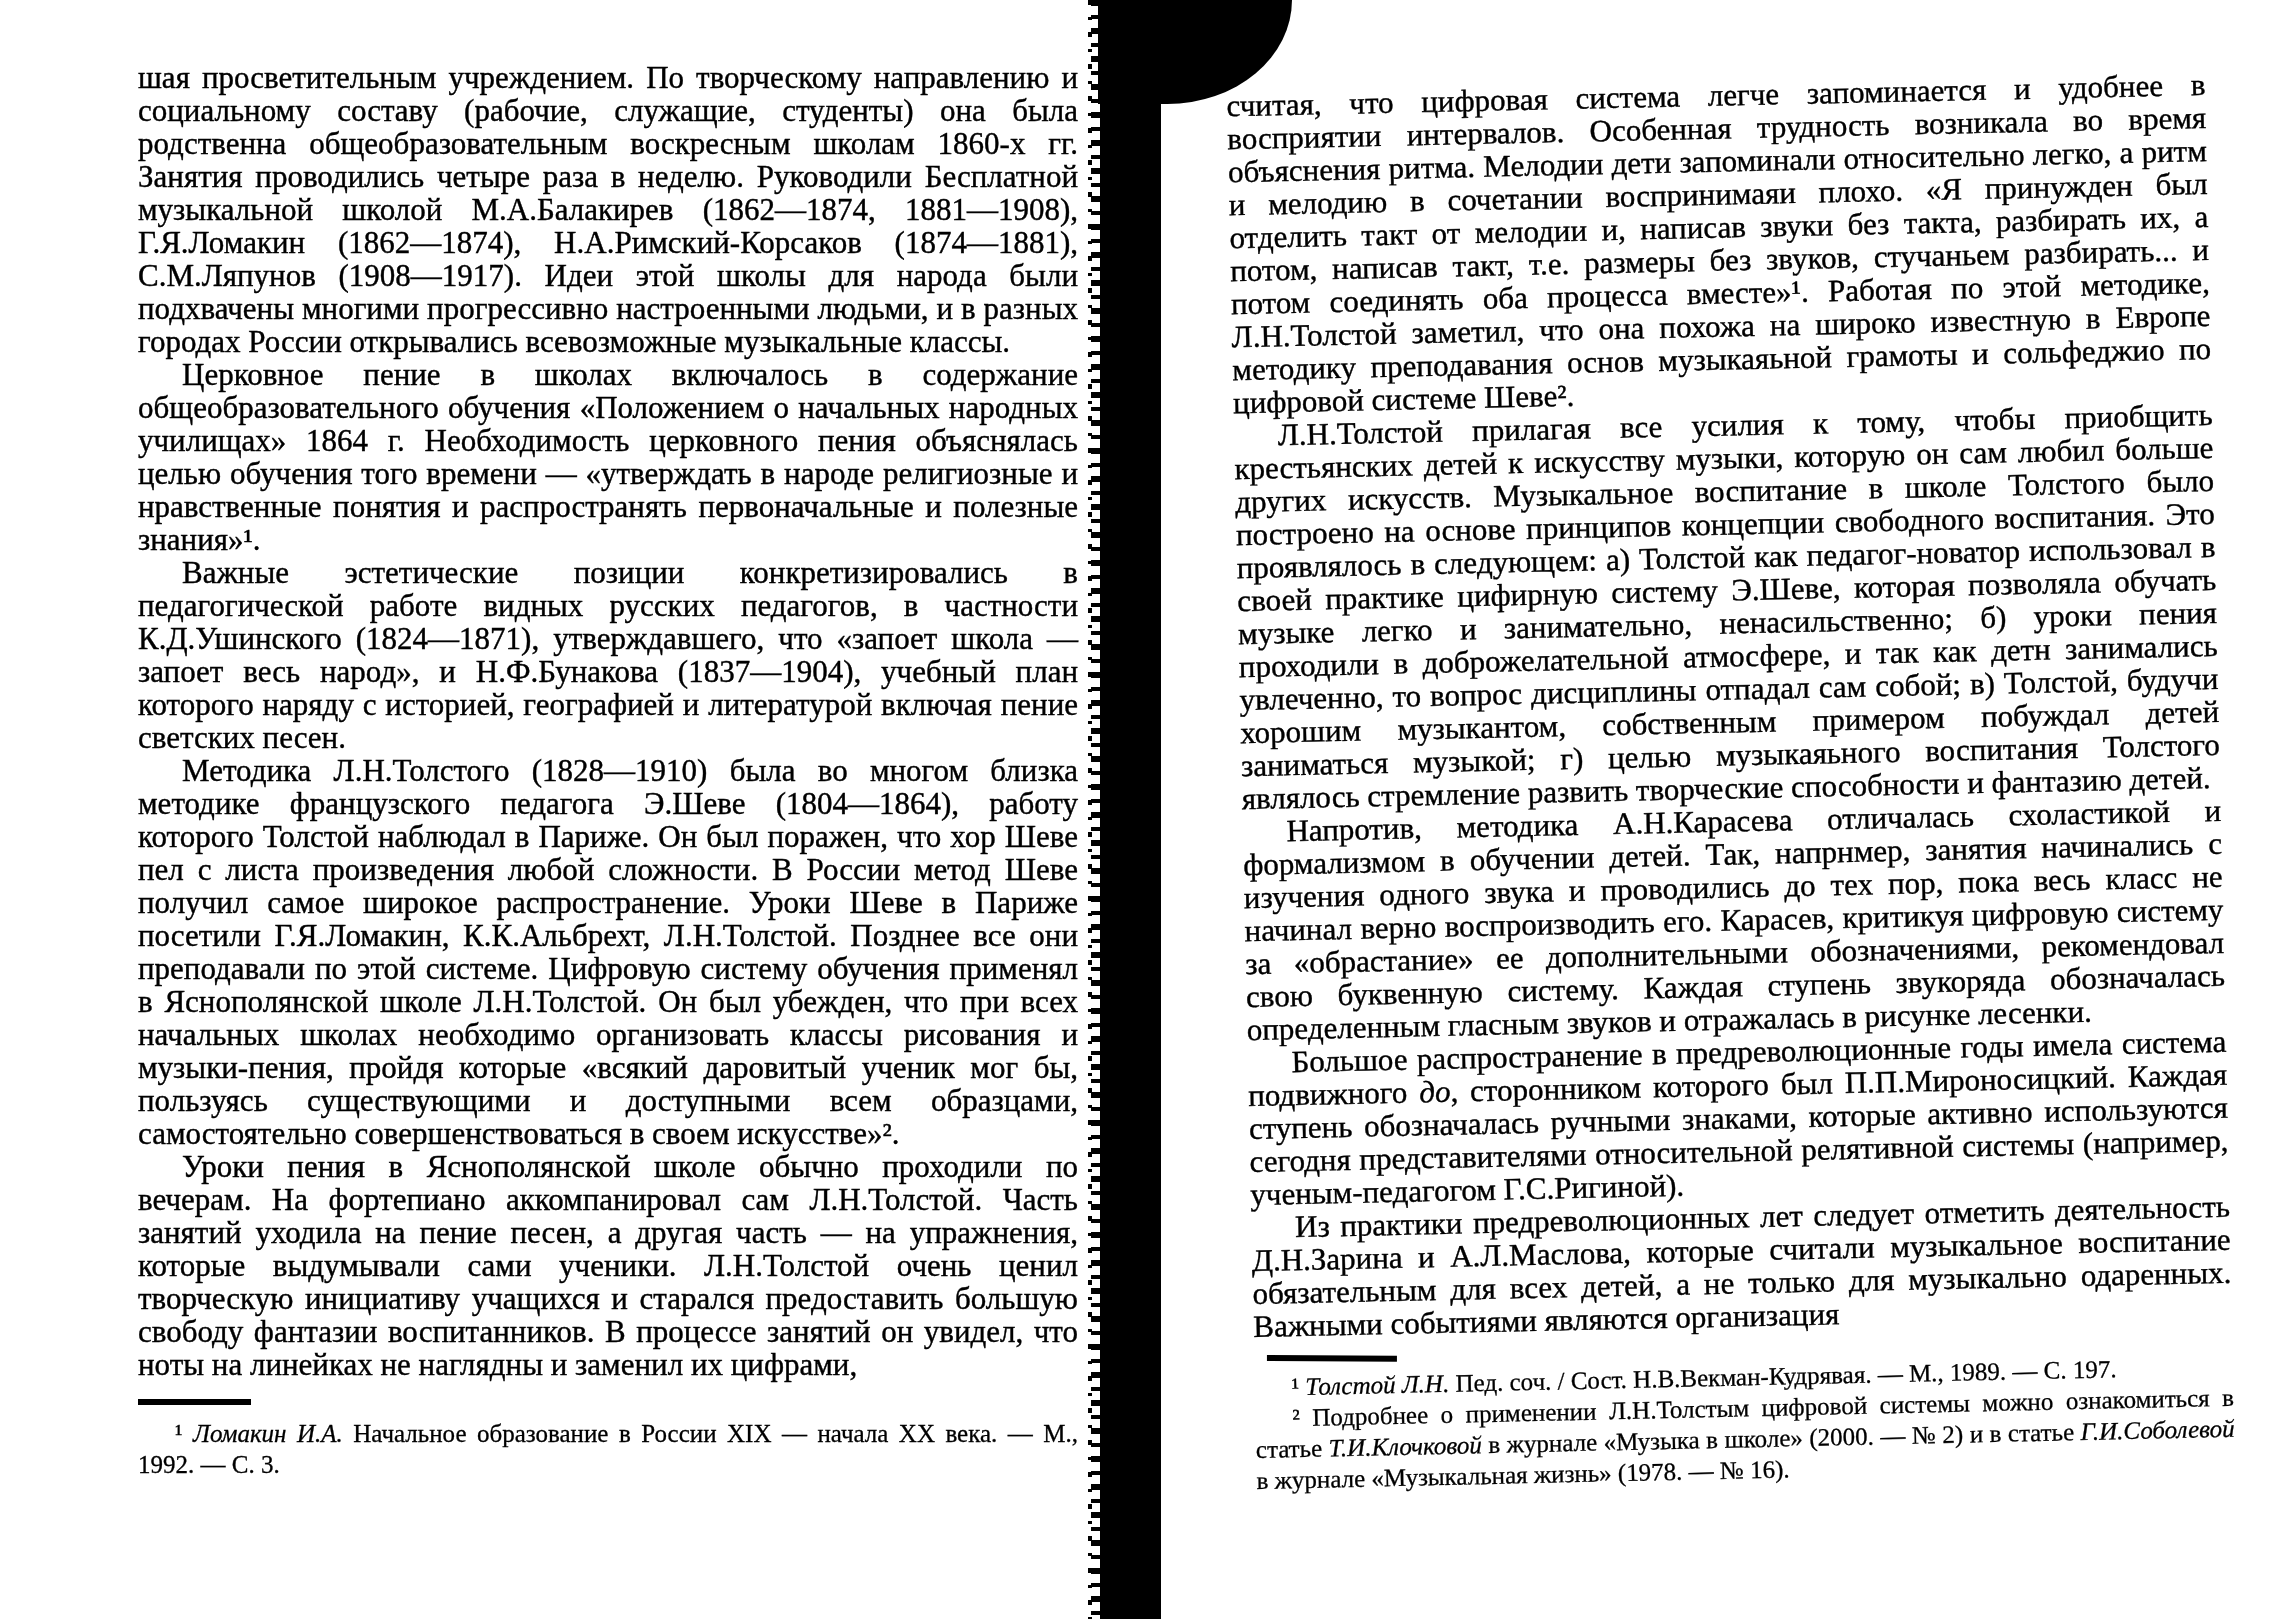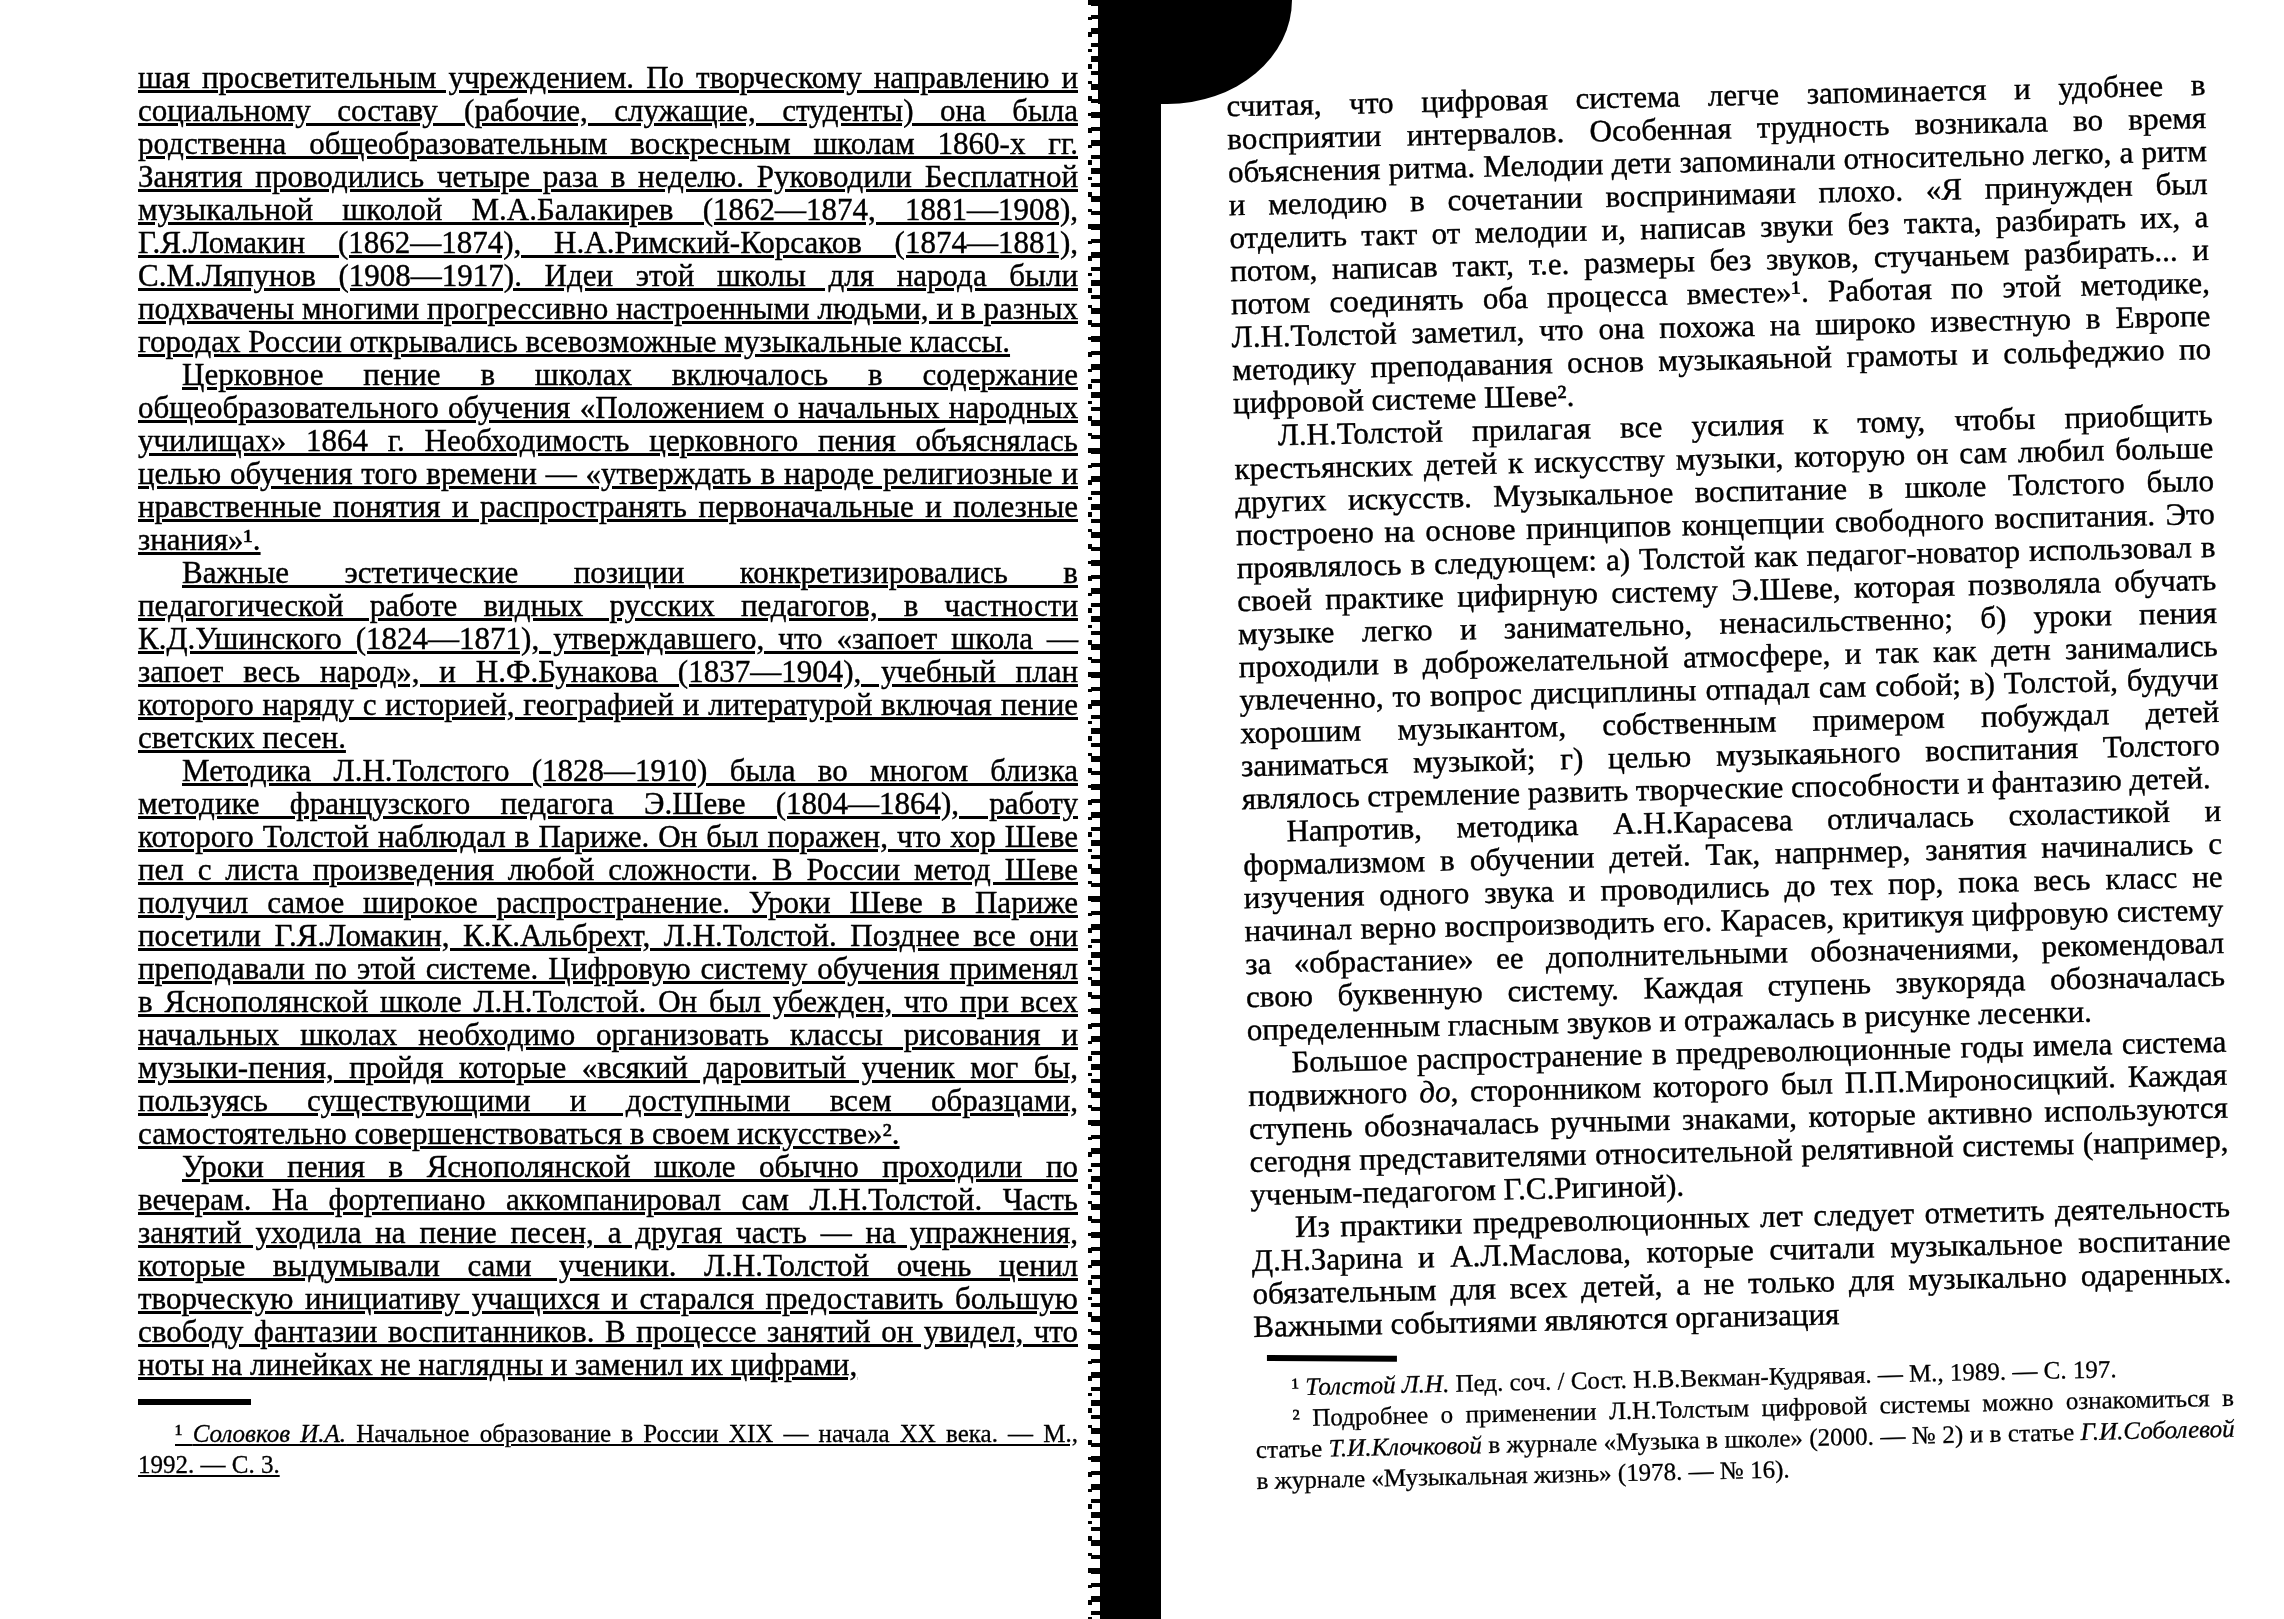--- a/index.html
+++ b/index.html
@@ -10,21 +10,21 @@
     width: 2284px;
     height: 1620px;
     background: #ffffff;
     overflow: hidden;
     color: #000000;
     font-family: "Liberation Serif", serif;
   }
 
   .page { position: absolute; }
 
-  .page-left  { left: 138px;  top: 61px;  width: 940px; text-decoration: underline; }
+  .page-left  { left: 138px;  top: 61px;  width: 940px; }
   .page-right {
     left: 1226px; top: 68px;  width: 979px;
     transform: rotate(-1.25deg);
     transform-origin: 100% 0;
   }
 
   .body p {
     margin: 0;
     font-size: 31px;
     line-height: 33px;
@@ -100,21 +100,21 @@
   <div class="page page-left">
     <div class="body">
         <p><span>шая просветительным учреждением. По творческому направлению и социальному составу (рабочие, служащие, студенты) она была родственна общеобразовательным воскресным школам 1860-х гг. Занятия проводились четыре раза в неделю. Руководили Бесплатной музыкальной школой М.А.Балакирев (1862—1874, 1881—1908), Г.Я.Ломакин (1862—1874), Н.А.Римский-Корсаков (1874—1881), С.М.Ляпунов (1908—1917). Идеи этой школы для народа были подхвачены многими прогрессивно настроенными людьми, и в разных городах России открывались всевозможные музыкальные классы.</span></p>
         <p class="indent"><span>Церковное пение в школах включалось в содержание общеобразовательного обучения «Положением о начальных народных училищах» 1864 г. Необходимость церковного пения объяснялась целью обучения того времени — «утверждать в народе религиозные и нравственные понятия и распространять первоначальные и полезные знания»¹.</span></p>
         <p class="indent"><span>Важные эстетические позиции конкретизировались в педагогической работе видных русских педагогов, в частности К.Д.Ушинского (1824—1871), утверждавшего, что «запоет школа — запоет весь народ», и Н.Ф.Бунакова (1837—1904), учебный план которого наряду с историей, географией и литературой включая пение светских песен.</span></p>
         <p class="indent"><span>Методика Л.Н.Толстого (1828—1910) была во многом близка методике французского педагога Э.Шеве (1804—1864), работу которого Толстой наблюдал в Париже. Он был поражен, что хор Шеве пел с листа произведения любой сложности. В России метод Шеве получил самое широкое распространение. Уроки Шеве в Париже посетили Г.Я.Ломакин, К.К.Альбрехт, Л.Н.Толстой. Позднее все они преподавали по этой системе. Цифровую систему обучения применял в Яснополянской школе Л.Н.Толстой. Он был убежден, что при всех начальных школах необходимо организовать классы рисования и музыки-пения, пройдя которые «всякий даровитый ученик мог бы, пользуясь существующими и доступными всем образцами, самостоятельно совершенствоваться в своем искусстве»².</span></p>
         <p class="indent"><span>Уроки пения в Яснополянской школе обычно проходили по вечерам. На фортепиано аккомпанировал сам Л.Н.Толстой. Часть занятий уходила на пение песен, а другая часть — на упражнения, которые выдумывали сами ученики. Л.Н.Толстой очень ценил творческую инициативу учащихся и старался предоставить большую свободу фантазии воспитанников. В процессе занятий он увидел, что ноты на линейках не наглядны и заменил их цифрами,</span></p>
       </div>
     <div class="fn-rule"></div>
     <div class="footnotes">
-        <p class="indent"><span>¹ </span><span class="it">Соловков И.А.</span><span> Начальное образование в России XIX — начала XX века. — М., 1992. — С. 3.</span></p>
+        <p class="indent"><span>¹ </span><span class="it">Ломакин И.А.</span><span> Начальное образование в России XIX — начала XX века. — М., 1992. — С. 3.</span></p>
       </div>
   </div>
 
   <div class="gutter-band"></div>
   <div class="gutter-flare"></div>
   <div class="page-edge-speckle"></div>
 
   <div class="page page-right">
     <div class="body">
         <p><span>считая, что цифровая система легче запоминается и удобнее в восприятии интервалов. Особенная трудность возникала во время объяснения ритма. Мелодии дети запоминали относительно легко, а ритм и мелодию в сочетании воспринимаяи плохо. «Я принужден был отделить такт от мелодии и, написав звуки без такта, разбирать их, а потом, написав такт, т.е. размеры без звуков, стучаньем разбирать... и потом соединять оба процесса вместе»¹. Работая по этой методике, Л.Н.Толстой заметил, что она похожа на широко известную в Европе методику преподавания основ музыкаяьной грамоты и сольфеджио по цифровой системе Шеве².</span></p>

